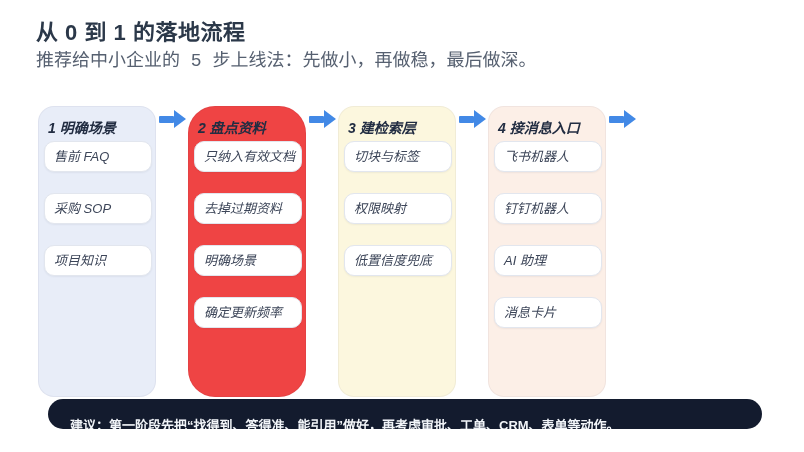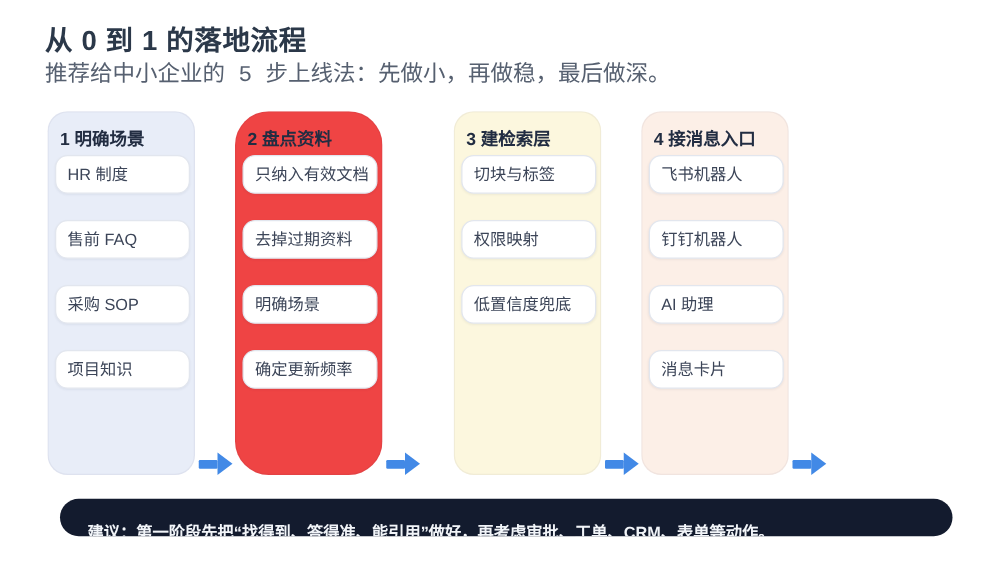--- a/index.html
+++ b/index.html
@@ -16,22 +16,22 @@
     margin:0; font-size:22px; line-height:32px;
     font-weight:700; color:#2b3849; letter-spacing:0.5px;
   }
   .subtitle {
     margin:4px 0 0 0; font-size:18px; line-height:16px;
     color:#566070;
     font-family:Liberation Mono, monospace;
   }
   
   .flow {
-    position:absolute; left:38px; top:89px;
-    display:flex; align-items:flex-end;
+    position:absolute; left:38px; top:106px;
+    display:flex; align-items:flex-start;font-style:italic;
   }
   .col {
     width:118px; height:291px; box-sizing:border-box;
     border-radius:16px; padding:12px 5px;
     border:1px solid rgba(30,40,70,0.05);
   }
   .col-title {
     margin:0 0 4px 4px; font-size:14px; line-height:18px;
     font-weight:700; color:#222d42;
   }
@@ -76,21 +76,20 @@
 
   <div class="header">
     <h1 class="title">从 0 到 1 的落地流程</h1>
     <p class="subtitle">推荐给中小企业的 5 步上线法：先做小，再做稳，最后做深。</p>
   </div>
 
   <div class="flow">
 
     <section class="col" style="background: rgb(232, 237, 248);">
       <h2 class="col-title">1 明确场景</h2>
-      <div class="card">HR 制度</div>
       <div class="card">售前 FAQ</div>
       <div class="card">采购 SOP</div>
       <div class="card">项目知识</div>
     </section>
 
     <div class="arrow-cell">
       <span class="arrow">
           <span class="shaft"></span>
           <span class="head"></span>
         </span>
@@ -104,21 +103,21 @@
       <div class="card">确定更新频率</div>
     </section>
 
     <div class="arrow-cell">
       <span class="arrow">
           <span class="shaft"></span>
           <span class="head"></span>
         </span>
     </div>
 
-    <section class="col" style="background: rgb(252, 247, 222); margin-left: 25px;">
+    <section class="col" style="background: rgb(252, 247, 222);">
       <h2 class="col-title">3 建检索层</h2>
       <div class="card">切块与标签</div>
       <div class="card">权限映射</div>
       <div class="card">低置信度兜底</div>
     </section>
 
     <div class="arrow-cell">
       <span class="arrow">
           <span class="shaft"></span>
           <span class="head"></span>

